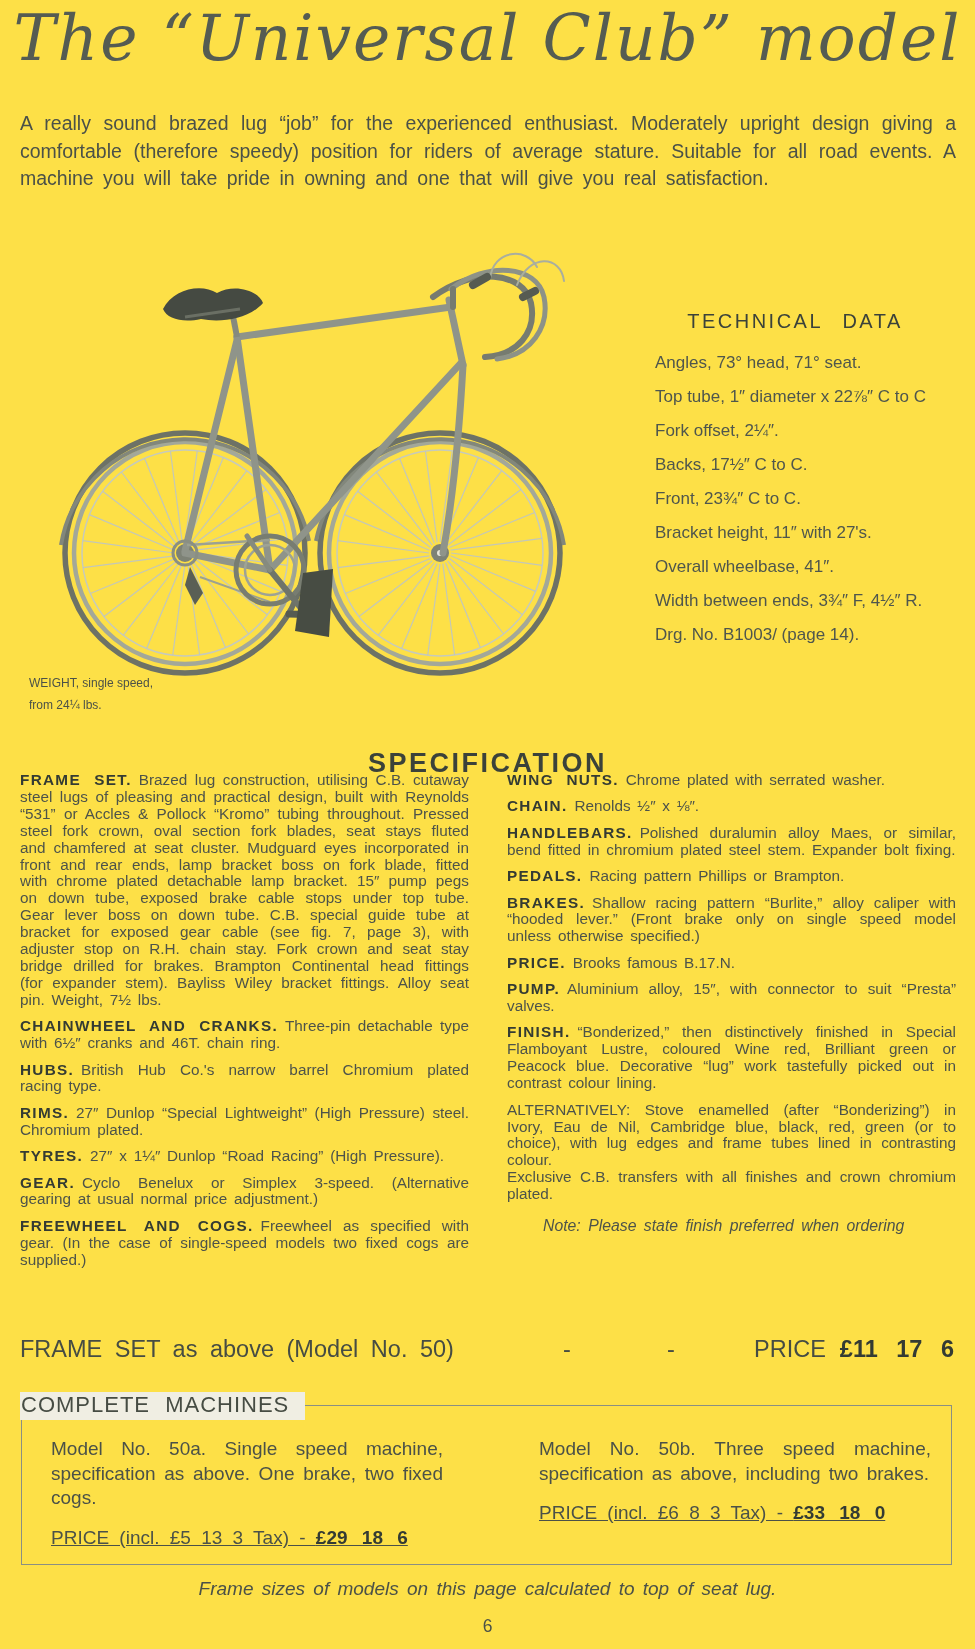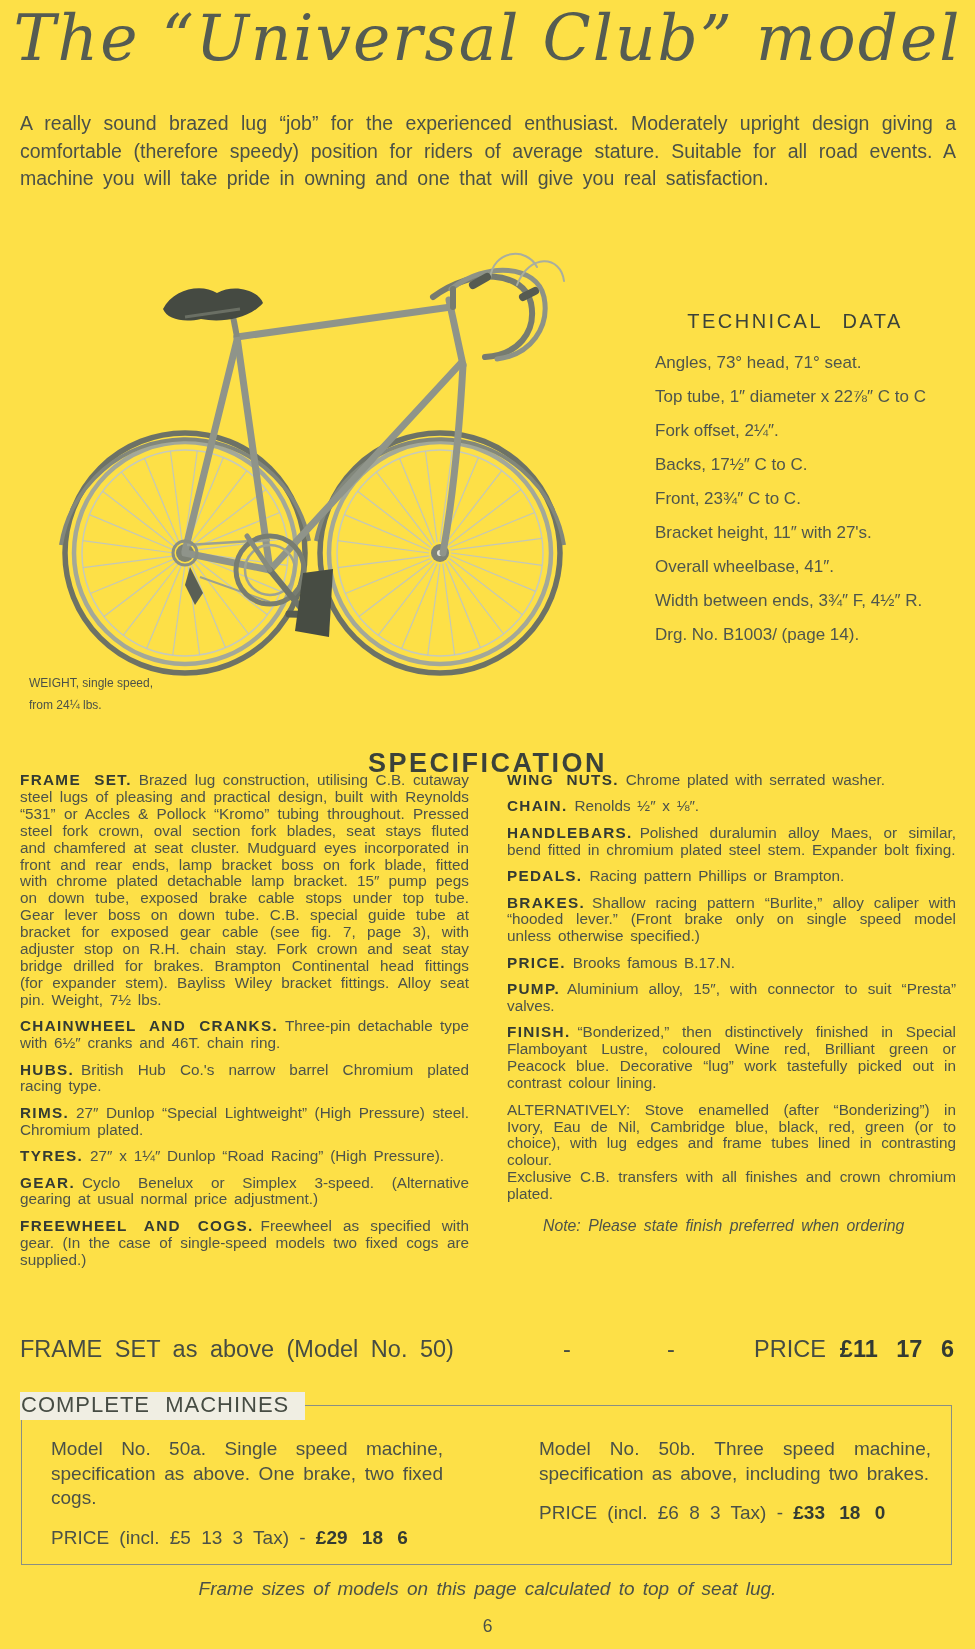--- a/index.html
+++ b/index.html
@@ -79,21 +79,21 @@
   }
   .machines-list{
     position:absolute;top:1437px;left:51px;width:880px;
     display:flex;gap:96px;
   }
   .machine{width:402px;}
   .machine-desc{
     margin:0;font-size:19px;line-height:24.5px;text-align:justify;
     word-spacing:3px;color:#4b5148;
   }
-  .machine-price{margin:16px 0 0;font-size:19px;color:#4b5148;word-spacing:5px;}
+  .machine-price{margin:16px 0 0;font-size:19px;color:#4b5148;word-spacing:5px;text-decoration:underline;}
   .machine-price b{font-weight:700;color:#343b33;word-spacing:9px;}
   
   .footer-note{
     position:absolute;top:1578px;left:0;right:0;margin:0;text-align:center;
     font-style:italic;font-size:19px;color:#4b5148;word-spacing:3px;
   }
   .page-number{
     position:absolute;top:1616px;left:0;right:0;margin:0;text-align:center;
     font-size:17.5px;color:#4b5148;
   }

